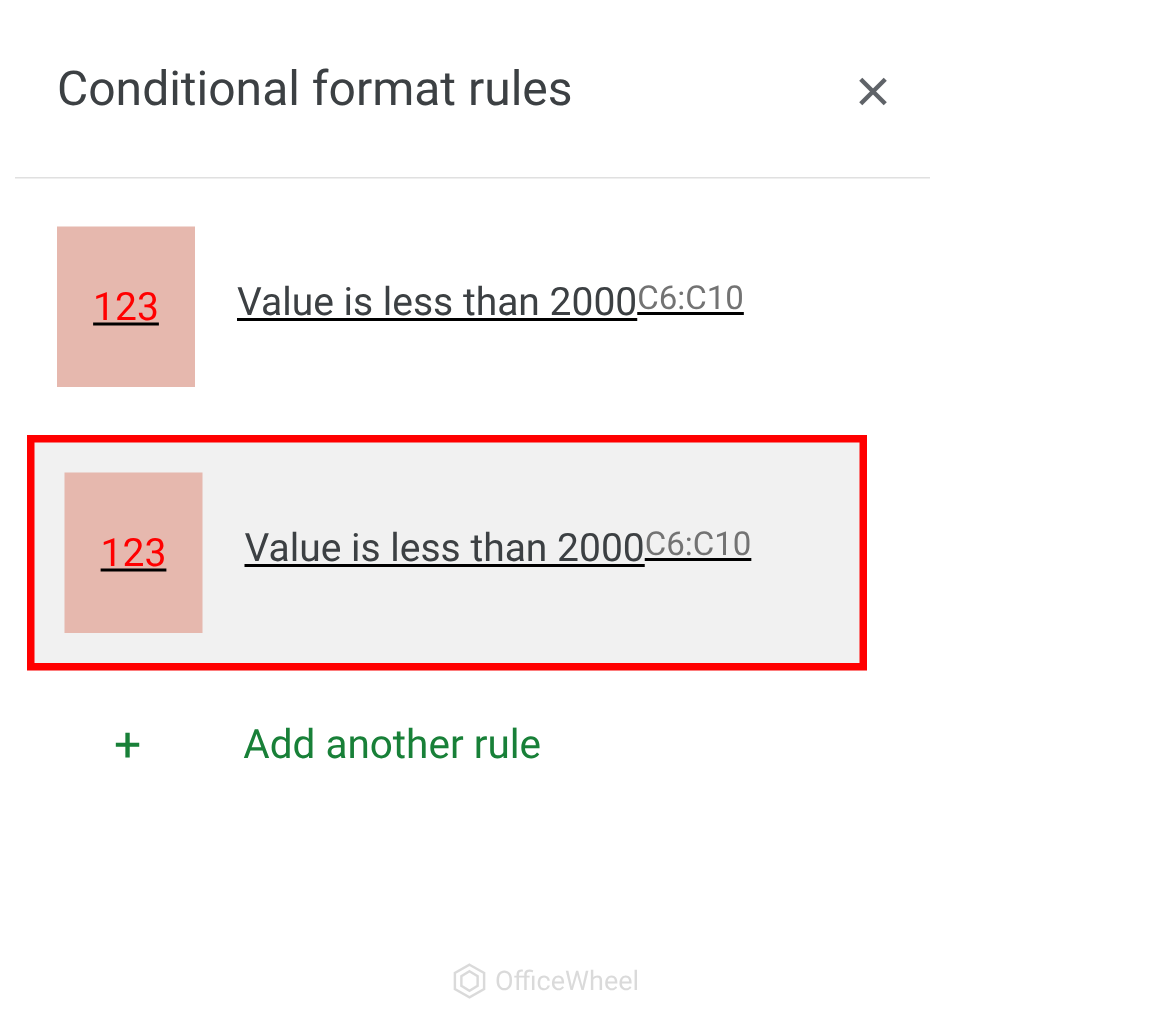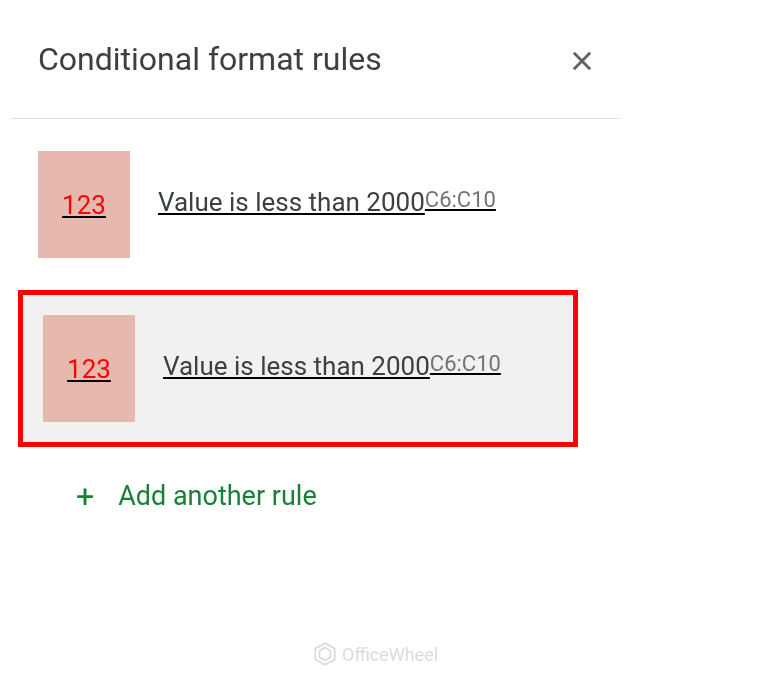--- a/index.html
+++ b/index.html
@@ -94,25 +94,26 @@
     .add-rule-plus {
       color: #188038;
       font-size: 32px;
       font-weight: 400;
       margin-right: 24px;
     }
     .add-rule-text {
       color: #188038;
       font-size: 27px;
       font-weight: 400;
+      margin-left: 44px;
     }
     .watermark {
       position: absolute;
       bottom: 20px;
-      left: 312px;
+      left: 300px;
       display: flex;
       align-items: center;
       opacity: 0.3;
       color: #888;
       font-size: 18px;
     }
     .watermark svg {
       width: 26px;
       height: 26px;
       margin-right: 4px;

